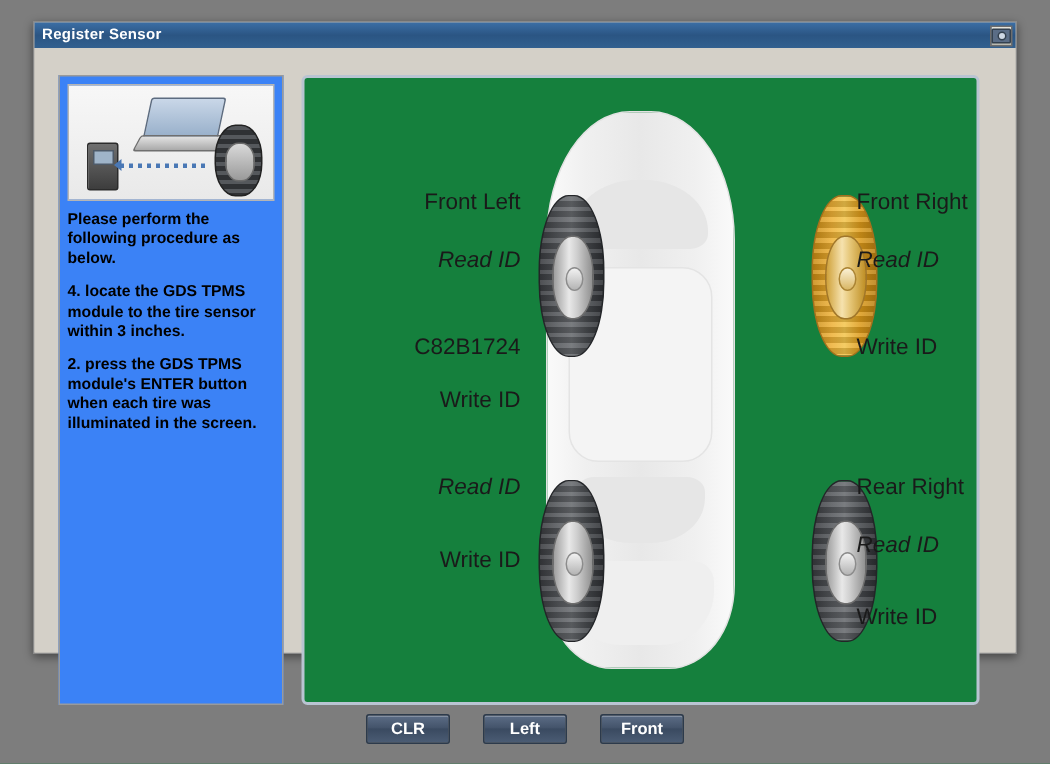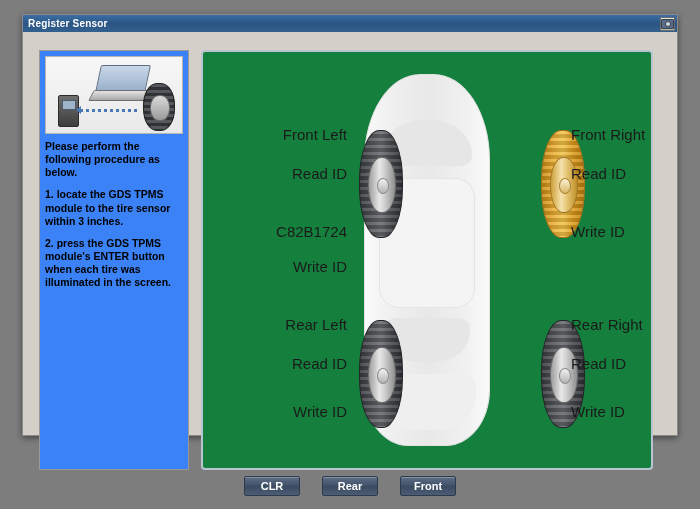--- a/index.html
+++ b/index.html
@@ -337,20 +337,21 @@
     line-height: 1.5;
   }
   .label-group .corner-name {
     font-size: 15px;
     margin-bottom: 16px;
     white-space: nowrap;
   }
   .label-group .read-line {
     margin-bottom: 4px;
     white-space: nowrap;
+    font-style: italic;
   }
   .label-group .id-value {
     margin-bottom: 12px;
     white-space: nowrap;
     margin-top: 36px;
   }
   .label-group .write-line {
     white-space: nowrap;
   }
   .lg-left { text-align: right; }
@@ -410,21 +411,21 @@
       <div class="illus">
         <div class="laptop-screen"></div>
         <div class="laptop-base"></div>
         <div class="module"></div>
         <div class="arrow-head"></div>
         <div class="dots"></div>
         <div class="illus-tire"></div>
       </div>
       <div class="instructions">
         <p>Please perform the following procedure as below.</p>
-        <p>1. locate the GDS TPMS module to the tire sensor within 3 inches.</p>
+        <p>4. locate the GDS TPMS module to the tire sensor within 3 inches.</p>
         <p>2. press the GDS TPMS module's ENTER button when each tire was illuminated in the screen.</p>
       </div>
     </div>
 
     <div class="right-panel">
 
       <div class="car">
         <div class="car-body"></div>
         <div class="windshield"></div>
         <div class="roof"></div>
@@ -453,33 +454,32 @@
       </div>
 
       <div class="label-group lg-right lg-fr">
         <div class="corner-name">Front Right</div>
         <div class="read-line">Read ID</div>
         <div class="id-value"></div>
         <div class="write-line">Write ID</div>
       </div>
 
       <div class="label-group lg-left lg-rl">
-        <div class="corner-name">Rear Left</div>
         <div class="read-line">Read ID</div>
         <div class="write-line">Write ID</div>
       </div>
 
       <div class="label-group lg-right lg-rr">
         <div class="corner-name">Rear Right</div>
         <div class="read-line">Read ID</div>
         <div class="write-line">Write ID</div>
       </div>
 
     </div>
 
     <div class="button-bar">
       <div class="btn">CLR</div>
-      <div class="btn">Rear</div>
+      <div class="btn">Left</div>
       <div class="btn">Front</div>
     </div>
 
   </div>
 </div>
 
 </body></html>

